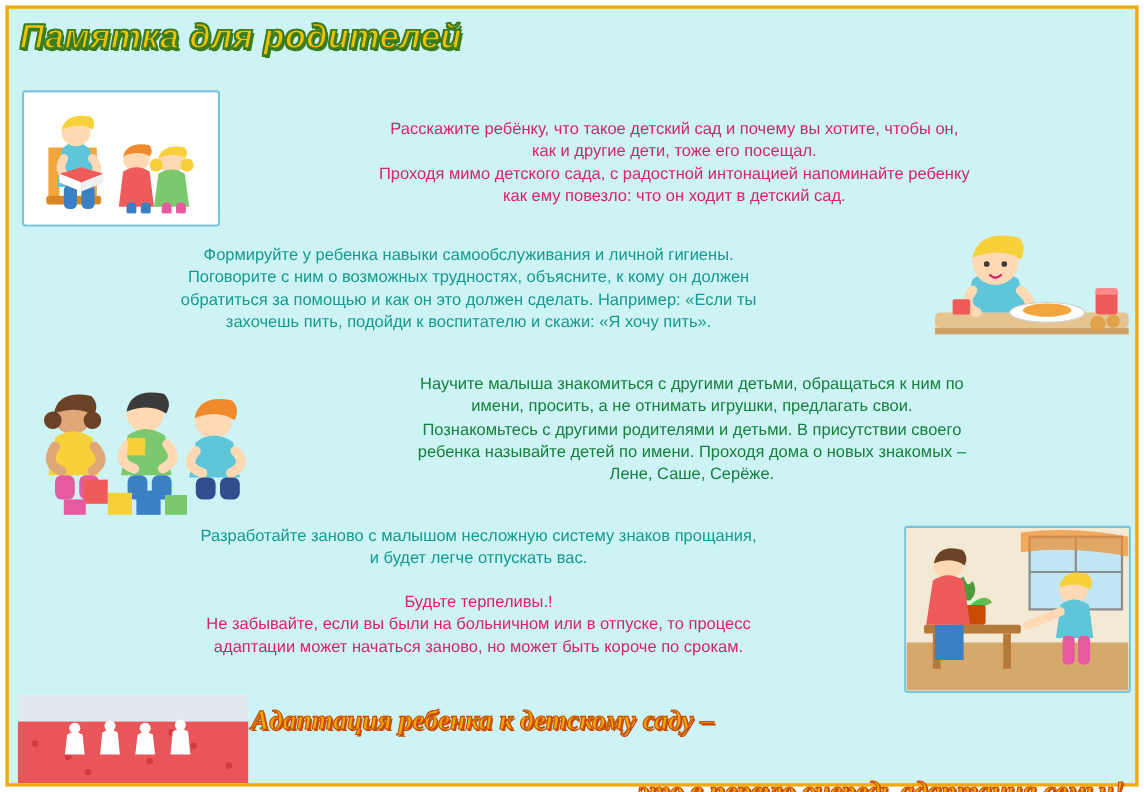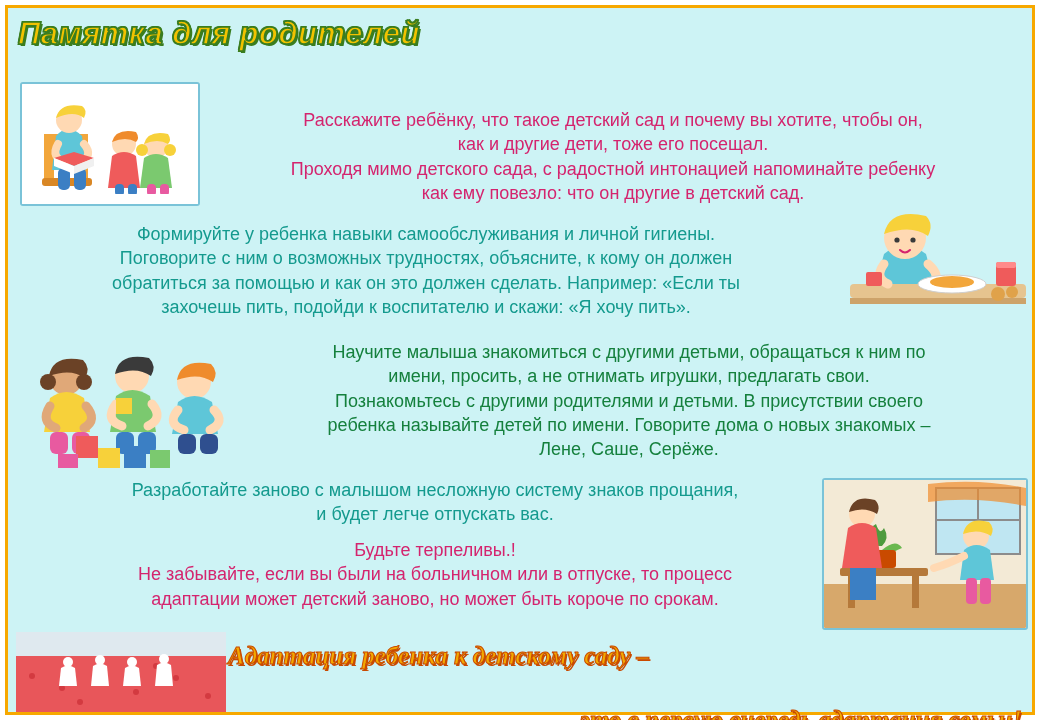--- a/index.html
+++ b/index.html
@@ -67,21 +67,21 @@
     color: #f2a900;
     -webkit-text-stroke: 1px #d34f00;
     text-shadow: 1.5px 1.5px 0 #c94a00;
     white-space: nowrap;
   }
 
   
   .para {
     position: absolute;
     text-align: center;
-    font-size: 18px;
+    font-size: 15px;
     line-height: 1.35;
   }
   .p1 { left: 198px; top: 108px; width: 830px; color: #d4246e; }
   .p2 { left: 16px; top: 222px; width: 820px; color: #149a8e; text-align: center; }
   .p3 { left: 234px; top: 340px; width: 790px; color: #15803d; }
   .p4 { left: 40px; top: 478px; width: 790px; color: #149a8e; }
   .p5 { left: 40px; top: 538px; width: 790px; color: #d4246e; }
 
   
   .footer {
@@ -125,47 +125,47 @@
 
   <div class="border-frame"></div>
   <div class="border-inner"></div>
 
   <div class="main-title">Памятка для родителей</div>
 
   <div class="para p1">
     <div>Расскажите ребёнку, что такое детский сад и почему вы хотите, чтобы он,</div>
     <div>как и другие дети, тоже его посещал.</div>
     <div>Проходя мимо детского сада, с радостной интонацией напоминайте ребенку</div>
-    <div>как ему повезло: что он другие в детский сад.</div>
+    <div>как ему повезло: что он ходит в детский сад.</div>
   </div>
 
   <div class="para p2">
     <div>Формируйте у ребенка навыки самообслуживания и личной гигиены.</div>
     <div>Поговорите с ним о возможных трудностях, объясните, к кому он должен</div>
     <div>обратиться за помощью и как он это должен сделать. Например: «Если ты</div>
     <div>захочешь пить, подойди к воспитателю и скажи: «Я хочу пить».</div>
   </div>
 
   <div class="para p3">
     <div>Научите малыша знакомиться с другими детьми, обращаться к ним по</div>
     <div>имени, просить, а не отнимать игрушки, предлагать свои.</div>
     <div>Познакомьтесь с другими родителями и детьми. В присутствии своего</div>
-    <div>ребенка называйте детей по имени. Говорите дома о новых знакомых –</div>
+    <div>ребенка называйте детей по имени. Проходя дома о новых знакомых –</div>
     <div>Лене, Саше, Серёже.</div>
   </div>
 
   <div class="para p4">
     <div>Разработайте заново с малышом несложную систему знаков прощания,</div>
     <div>и будет легче отпускать вас.</div>
   </div>
 
   <div class="para p5">
     <div>Будьте терпеливы.!</div>
     <div>Не забывайте, если вы были на больничном или в отпуске, то процесс</div>
-    <div>адаптации может детский заново, но может быть короче по срокам.</div>
+    <div>адаптации может начаться заново, но может быть короче по срокам.</div>
   </div>
 
   <div class="footer">
     <div class="l1">Адаптация ребенка к детскому саду –</div>
     <div class="l2">это в первую очередь адаптация семьи!</div>
   </div>
 
   <div class="ill bordered i-teacher">
     <svg width="176" height="120" viewBox="0 0 176 120">
       <rect x="0" y="0" width="176" height="120" fill="#ffffff"></rect>

